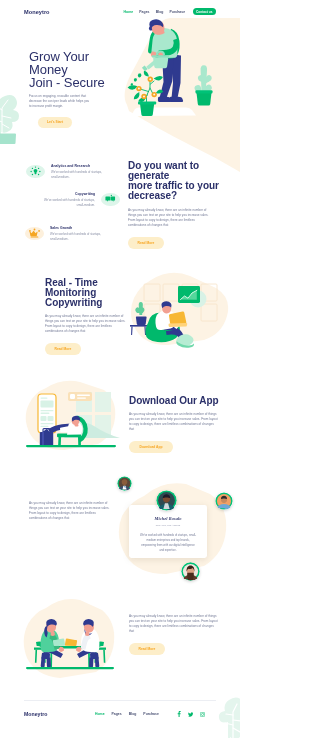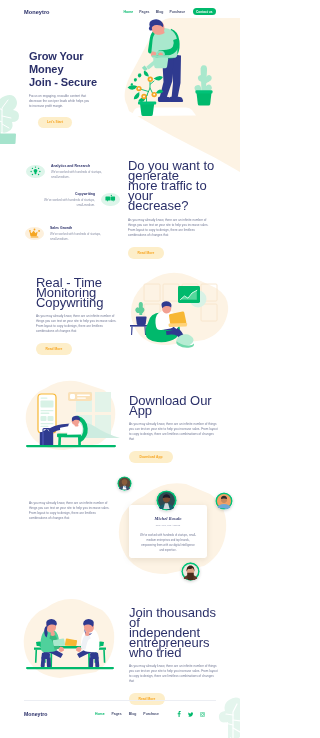--- a/index.html
+++ b/index.html
@@ -19,46 +19,46 @@
         line-height:6px;white-space:nowrap}
   #nav .nav-link.active{color:#00b96c}
   #cta{margin-left:1.2px;background:#00b96c;color:#fff;font-size:3.1px;font-weight:700;
        border-radius:20px;padding:0;width:23.5px;height:6.8px;display:flex;align-items:center;
        justify-content:center;letter-spacing:.03px;border:none;font-family:inherit;
        position:relative;top:-.2px}
 
   
   #hero{position:absolute;left:0;top:0;width:240px;height:180px;z-index:5}
   #hero-copy{position:absolute;left:29px;top:50px;width:82px;z-index:20}
-  .h1{font-size:11px;line-height:13px;font-weight:700;color:#2b3069;letter-spacing:-.08px}
+  .h1{font-size:13px;line-height:13px;font-weight:400;color:#2b3069;letter-spacing:-.08px}
   .body-p{font-size:3.1px;line-height:5.1px;color:#737a96;letter-spacing:.005px;font-weight:400}
   #hero-copy .body-p{margin-top:5px;width:61px}
   .btn-cream{display:inline-flex;align-items:center;justify-content:center;
       background:#fdeec9;color:#f7a623;border-radius:20px;font-weight:700;border:none;
       font-family:inherit;}
   #hero-btn{margin-top:6.5px;margin-left:9px;width:34px;height:11px;font-size:3.3px}
 
   
   #features{position:absolute;left:0;top:150px;width:240px;height:105px;z-index:10}
   .feat{position:absolute;width:104px;display:flex;gap:6px;align-items:flex-start}
   .feat .ico{width:18.5px;height:13.5px;border-radius:50%;flex:0 0 19px;
      display:flex;align-items:center;justify-content:center;margin-top:.5px}
   .feat .ft{flex:1}
   .feat .ft h4{font-size:3.45px;font-weight:700;color:#2b3069;line-height:4.6px;letter-spacing:.01px}
   .feat .ft p{font-size:2.85px;line-height:4.9px;color:#868ca3;margin-top:1.8px;font-weight:400;width:52px}
   .feat.right{flex-direction:row-reverse;text-align:right}
   .feat.right .ft p{margin-left:auto}
   #right-col{position:absolute;left:128px;top:11px;width:96px}
-  .h2{font-size:13px;line-height:10px;font-weight:400;color:#2b3069;letter-spacing:-.04px}
+  .h2{font-size:10px;line-height:10px;font-weight:700;color:#2b3069;letter-spacing:-.04px}
   #right-col .body-p{margin-top:7px;width:84px}
   .btn-read{margin-top:9px;width:36px;height:11.5px;font-size:3.3px}
 
   
   #monitor{position:absolute;left:0;top:262px;width:240px;height:105px;z-index:10}
-  #mon-copy{position:absolute;left:36px;top:16px;width:92px}
+  #mon-copy{position:absolute;left:45px;top:16px;width:92px}
   #mon-copy .body-p{margin-top:6px;width:84px}
 
   
   #download{position:absolute;left:0;top:372px;width:240px;height:100px;z-index:10}
   #dl-copy{position:absolute;left:129px;top:24px;width:94px}
   #dl-copy .body-p{margin-top:6px;width:90px}
   #dl-btn{width:44px}
 
   
   #testi{position:absolute;left:0;top:466px;width:240px;height:120px;z-index:10}
@@ -529,25 +529,20 @@
     <path d="M71 36 h-3.5 l-.4 3.2 q2.2 1.4 4.4 0 z" fill="#f2a091"></path>
     <path d="M62 50.8 q-3 -.6 -3.9 1.6 q-.8 2.2 1.5 3.2 q2.3 1 3.4 -1 q1 -2 -1 -3.8 z" fill="#f2a091"></path>
   </g>
 
   <path d="M37 44 l8 -1.4 q1 -.2 1.2 .8 l.9 5.4 q.2 1 -.9 1 l-9.6 .2 q-1 0 -1.1 -.9 l-.6 -4 q-.1 -1 1.1 -1.1 z" fill="#a9e8cd"></path>
   <path d="M57 44 l-8 -1.4 q-1 -.2 -1.2 .8 l-.9 5.4 q-.2 1 .9 1 l9.6 .2 q1 0 1.1 -.9 l.6 -4 q.1 -1 -1.1 -1.1 z" fill="#f7b733"></path>
 
   <rect x="8" y="71" width="88" height="2.2" rx="1.1" fill="#00b96c"></rect>
 </svg>
   <div id="join-copy">
-    <h2 class="h2">
-      <span>Join thousands of</span><br>
-      <span>independent entrepreneurs</span><br>
-      <span>who tried</span>
-    </h2>
     <p class="body-p">As you may already know, there are an infinite number of things you can test on your site to help you increase sales. From layout to copy to design, there are limitless combinations of changes that</p>
     <button class="btn-cream btn-read">Read More</button>
   </div>
 </div>
 
 <div id="footer">
   <div id="footer-line"></div>
   <div id="flogo">Moneytro</div>
   <nav id="fnav">
     <a class="nav-link active">Home</a>

